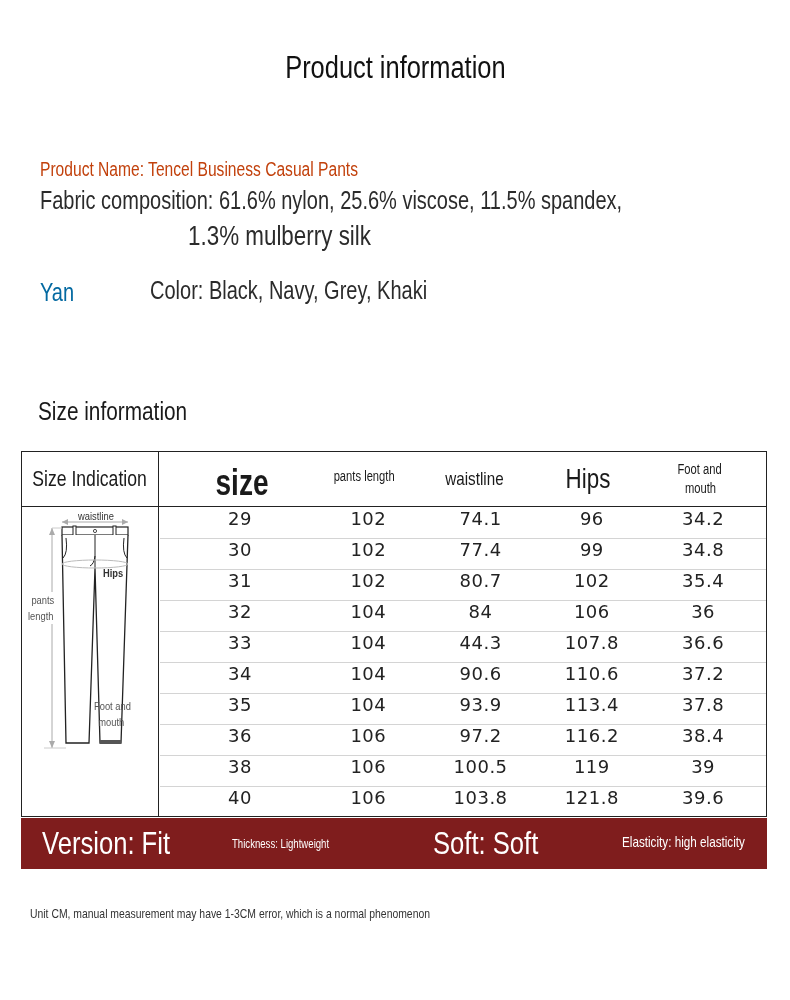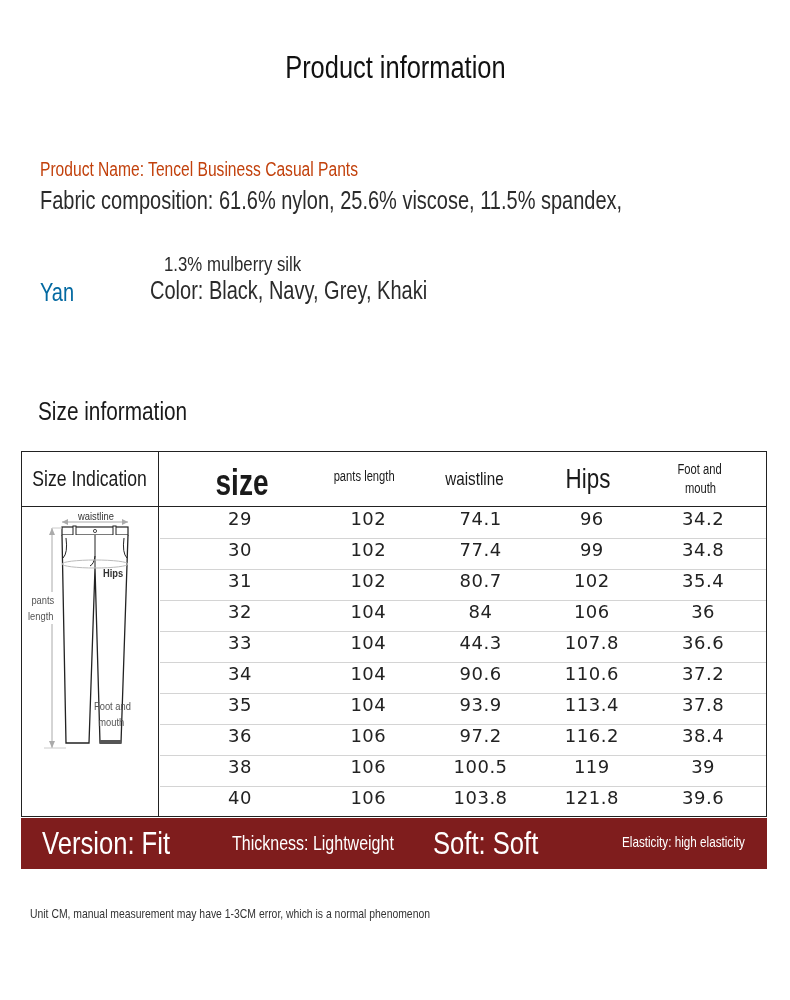--- a/index.html
+++ b/index.html
@@ -6,21 +6,21 @@
   body {
     width:790px; height:1000px; background:#ffffff; position:relative; overflow:hidden;
     font-family: "Liberation Sans", "DejaVu Sans", sans-serif; color:#222;
   }
   .cond { display:inline-block; transform-origin:left center; white-space:nowrap; }
   .abs { position:absolute; }
   #title { left:0; width:790px; top:50px; text-align:center; font-size:31px; color:#111; }
   #title span { transform:scaleX(0.82); transform-origin:center; display:inline-block; }
   #pname { left:40px; top:158px; font-size:20px; color:#c2410c; }
   #fabric1 { left:40px; top:186px; font-size:25px; color:#2b2b2b; }
-  #fabric2 { left:164px; top:220px; font-size:21px; color:#2b2b2b;margin-top:32px; }
+  #fabric2 { left:188px; top:220px; font-size:28px; color:#2b2b2b; }
   #yan { left:40px; top:278px; font-size:25px; color:#0369a1; }
   #color { left:150px; top:276px; font-size:25px; color:#2b2b2b; }
   #sizeinfo { left:38px; top:396px; font-size:26px; color:#1a1a1a; }
 
   #table {
     position:absolute; left:21px; top:451px; width:746px; height:366px;
     border:1.5px solid #222; box-sizing:border-box;
   }
   #hdr { position:absolute; left:0; top:0; width:100%; height:54px; border-bottom:1.5px solid #222; }
   #leftcol { position:absolute; left:136px; top:0; width:0; height:100%; border-left:1.5px solid #222; }
@@ -193,21 +193,21 @@
         <span class="cell c3">121.8</span>
         <span class="cell c4">39.6</span>
       </div>
   </div>
 </div>
 
 <div id="band">
   <div class="item" style="left:21px;font-size:32px;">
       <span class="cond" style="transform:scaleX(0.80)">Version: Fit</span>
     </div>
-  <div class="item" style="left:211px;font-size:20px;box-sizing:border-box;">
+  <div class="item" style="left:211px;font-size:12px;box-sizing:border-box;">
       <span class="cond" style="transform:scaleX(0.80)">Thickness: Lightweight</span>
     </div>
   <div class="item" style="left:412px;font-size:32px;">
       <span class="cond" style="transform:scaleX(0.80)">Soft: Soft</span>
     </div>
   <div class="item" style="left:601px;font-size:15px;padding-bottom:4px;box-sizing:border-box;">
       <span class="cond" style="transform:scaleX(0.78)">Elasticity: high elasticity</span>
     </div>
 </div>
 

